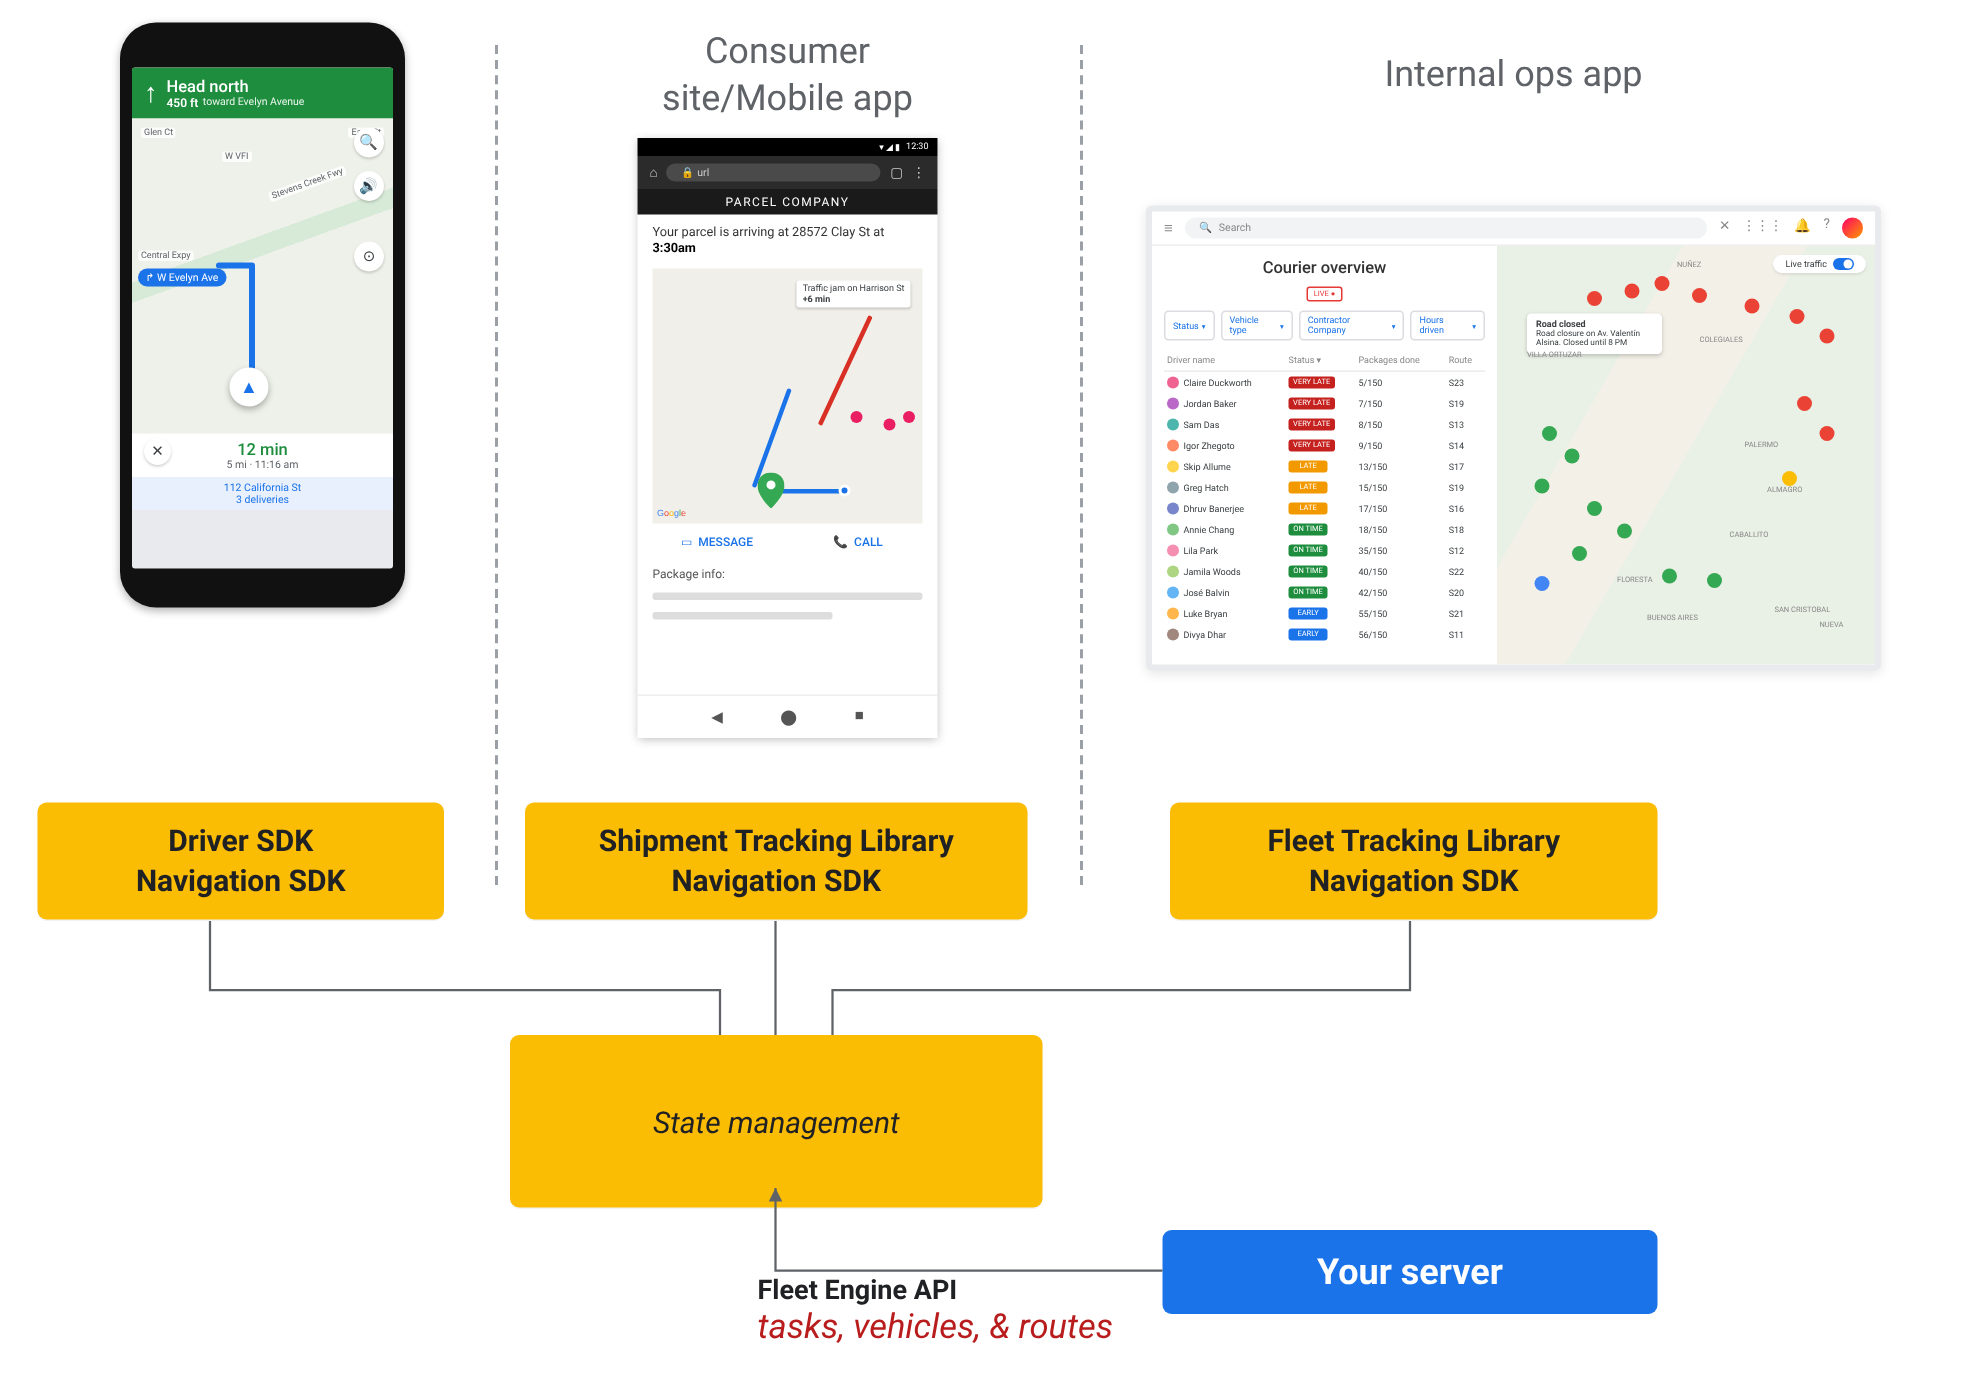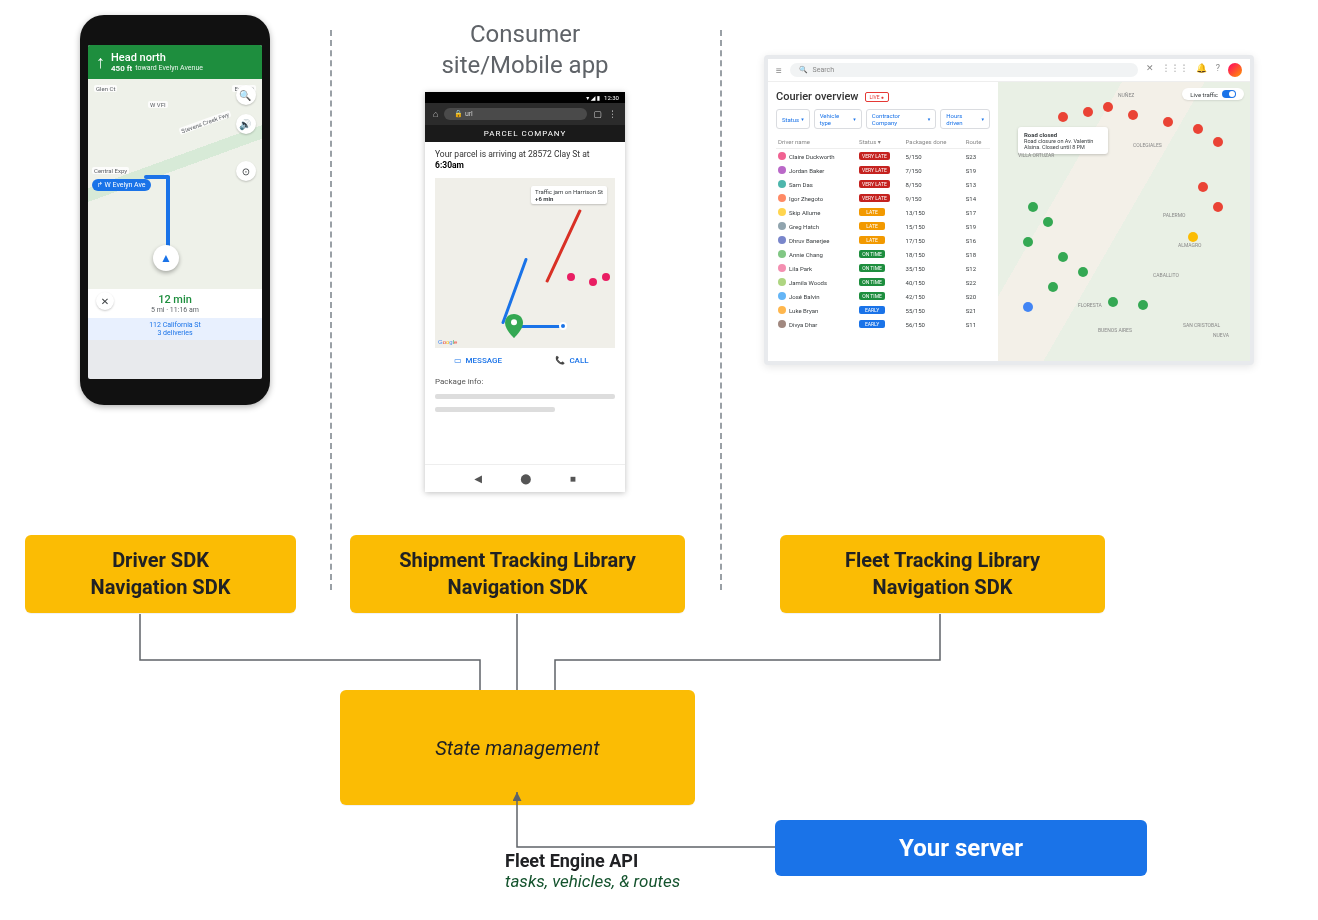--- a/index.html
+++ b/index.html
@@ -145,21 +145,21 @@
   }
   .ops-top {
     display:flex;align-items:center;padding:4px 8px;gap:8px;border-bottom:1px solid #eee;
   }
   .ops-search{flex:1;background:#f1f3f4;border-radius:10px;padding:3px 10px;color:#888;display:flex;align-items:center;gap:4px;}
   .ops-top-icons{display:flex;gap:8px;color:#888;font-size:9px;}
   .ops-avatar{width:14px;height:14px;border-radius:50%;background:linear-gradient(135deg,#f06,#f90);}
   .ops-body{display:flex;flex:1;overflow:hidden;}
   .ops-left{flex:0 0 230px;padding:8px;overflow:hidden;}
   .ops-right{flex:1;background:linear-gradient(120deg,#e9f0e5 0%,#e9f0e5 30%,#f3f0e8 30%,#f3f0e8 50%,#e9f0e5 50%);position:relative;}
-  .ops-title{display:flex;align-items:center;gap:6px;margin-bottom:6px;}
+  .ops-title{display:flex;align-items:center;gap:6px;margin-bottom:6px;flex-direction:column;}
   .ops-title-text{font-size:11px;font-weight:500;color:#333;}
   .live-badge{background:#fff;border:1px solid #e53935;color:#e53935;font-size:5px;padding:1px 4px;border-radius:2px;}
   .filters{display:flex;gap:4px;margin-bottom:6px;}
   .filter-chip{border:1px solid #dadce0;border-radius:3px;padding:2px 5px;font-size:6px;color:#1a73e8;display:flex;align-items:center;gap:2px;}
   .ops-table{width:100%;border-collapse:collapse;font-size:6px;}
   .ops-table th{text-align:left;color:#888;font-weight:400;padding:3px 2px;border-bottom:1px solid #eee;}
   .ops-table td{padding:3px 2px;}
   .status-pill{font-size:5px;padding:1px 3px;border-radius:2px;color:#fff;display:inline-block;min-width:26px;text-align:center;}
   .very-late{background:#c5221f;} .late{background:#f29900;} .on-time{background:#1e8e3e;} .early{background:#1a73e8;}
   .driver-cell{display:flex;align-items:center;gap:3px;}
@@ -194,21 +194,21 @@
   .fleet-sub { font-style: italic; font-weight: 400; font-size: 20px; display:block;}
 
   .server-box {
     position:absolute;
     background:#1a73e8;color:#fff;font-weight:700;font-size:24px;
     border-radius:6px;padding:14px 30px;text-align:center;
   }
 
   .api-label { position:absolute; text-align:left;}
   .api-label-main{font-weight:700;font-size:18px;color:#202124;}
-  .api-label-sub{font-style:italic;font-size:17px;color:#14532d;}
+  .api-label-sub{font-style:italic;font-size:23px;color:#b91c1c;}
 
   svg.connections { position:absolute; top:0;left:0;width:1318px;height:920px;pointer-events:none;}
 </style>
 </head>
 <body>
 
 <div class="col-divider" style="left:330px;"></div>
 <div class="col-divider" style="left:720px;"></div>
 
 <div class="columns">
@@ -265,21 +265,21 @@
           <span>12:30</span>
         </div>
         <div class="url-bar">
           <span class="url-icon">⌂</span>
           <div class="url-pill">🔒 <span>url</span></div>
           <span class="url-icon">▢</span>
           <span class="url-icon">⋮</span>
         </div>
         <div class="company-bar">PARCEL COMPANY</div>
         <div class="parcel-msg">
-          <span>Your parcel is arriving at 28572 Clay St at </span><b>6:30am</b>
+          <span>Your parcel is arriving at 28572 Clay St at </span><b>3:30am</b>
         </div>
         <div class="consumer-map">
           <div class="traffic-chip">
             <div>Traffic jam on Harrison St</div>
             <b>+6 min</b>
           </div>
           <div class="croute-red" style="top:28px;right:50px;width:3px;height:80px;transform:rotate(25deg);"></div>
           <div class="croute" style="bottom:22px;left:78px;width:3px;height:70px;transform:rotate(20deg);"></div>
           <div class="croute" style="bottom:20px;left:78px;width:50px;height:3px;"></div>
           <div class="pink-dot" style="top:95px;right:40px;"></div>
@@ -308,20 +308,21 @@
         <div class="android-nav">
           <span>◀</span>
           <span>⬤</span>
           <span>■</span>
         </div>
       </div>
     </div>
   </div>
 
   <div class="column" style="flex:1;">
+    <div class="col-title">Internal ops app</div>
     <div class="mockup-area">
       <div class="ops">
         <div class="ops-top">
           <span style="font-size:10px;color:#888;">≡</span>
           <div class="ops-search">
               <span>🔍</span>
               <span>Search</span>
             </div>
           <div class="ops-top-icons">
             <span>✕</span>
@@ -513,21 +514,21 @@
 Navigation SDK</div>
 <div class="sdk-box" style="left:350px;top:535px;width:335px;">Shipment Tracking Library
 Navigation SDK</div>
 <div class="sdk-box" style="left:780px;top:535px;width:325px;">Fleet Tracking Library
 Navigation SDK</div>
 
 <div class="sdk-box fleet-engine" style="left:340px;top:690px;width:355px;">
   <span class="fleet-sub">State management</span>
 </div>
 
-<div class="server-box" style="left:775px;top:820px;width:372px;">Your server</div>
+<div class="server-box" style="left:775px;top:820px;width:330px;">Your server</div>
 
 <div class="api-label" style="left:505px;top:850px;">
   <div class="api-label-main">Fleet Engine API</div>
   <div class="api-label-sub">tasks, vehicles, &amp; routes</div>
 </div>
 
 <svg class="connections">
   <defs>
     <marker id="arrow" markerWidth="8" markerHeight="8" refX="6" refY="3" orient="auto">
       <path d="M0,0 L6,3 L0,6 Z" fill="#5f6368"></path>

